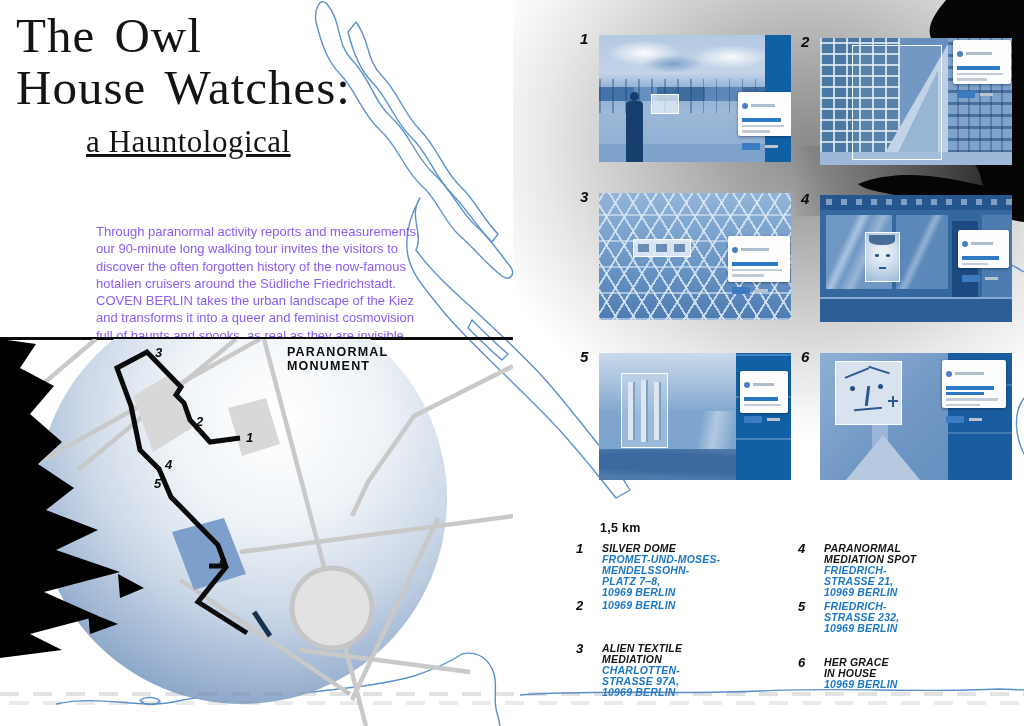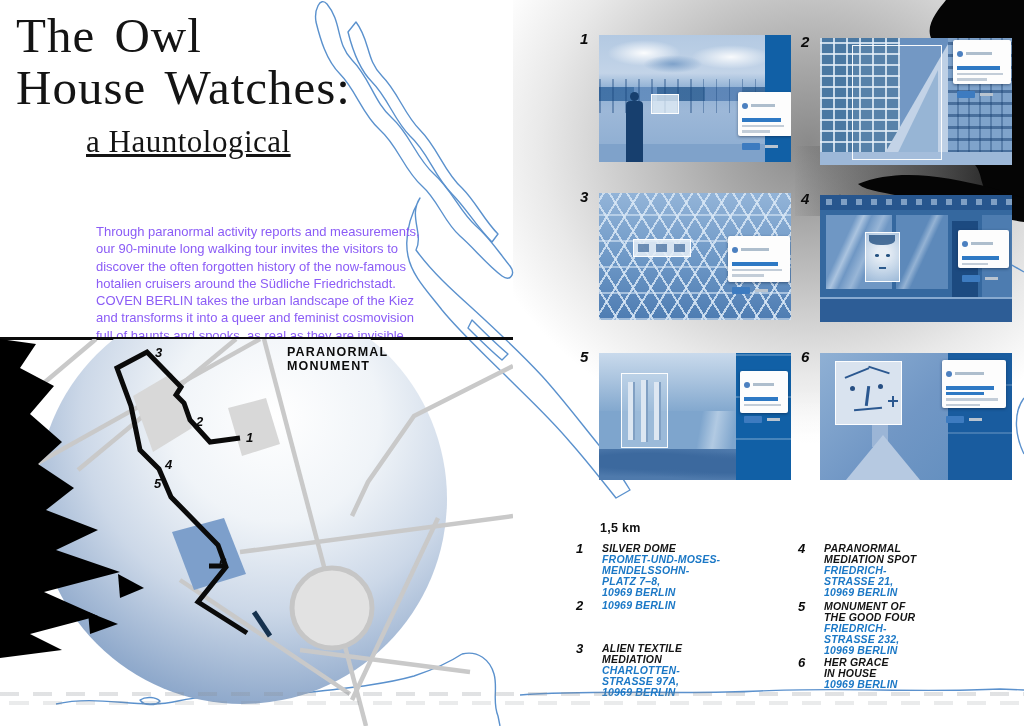--- a/index.html
+++ b/index.html
@@ -410,22 +410,20 @@
       <div class="name">PARANORMAL
 MEDIATION SPOT</div>
       <div class="addr" style="color: rgb(27, 120, 198);">FRIEDRICH-
 STRASSE 21,
 10969 BERLIN</div>
     </div>
   </div>
   <div class="li" style="left:798px;top:601px">
     <span class="lnum">5</span>
     <div class="ltxt">
-      <div class="name">MONUMENT OF
-THE GOOD FOUR</div>
       <div class="addr" style="color: rgb(27, 120, 198);">FRIEDRICH-
 STRASSE 232,
 10969 BERLIN</div>
     </div>
   </div>
   <div class="li" style="left:798px;top:657px">
     <span class="lnum">6</span>
     <div class="ltxt">
       <div class="name">HER GRACE
 IN HOUSE</div>

